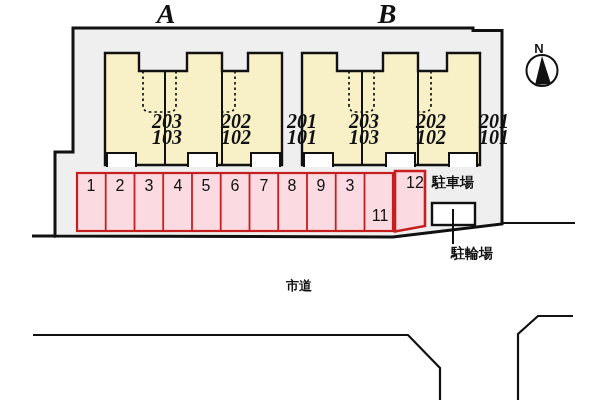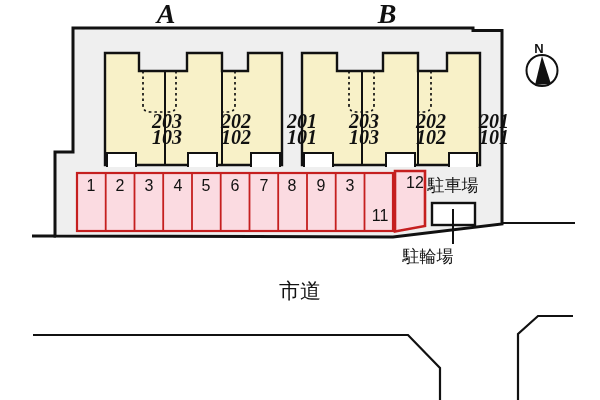--- a/index.html
+++ b/index.html
@@ -12,22 +12,22 @@
   .bldg-label{
     font-family:"Liberation Serif","DejaVu Serif",serif;
     font-style:italic;font-weight:bold;font-size:28px;line-height:28px;width:40px;top:0;
   }
   .unit-lbl{
     font-family:"Liberation Serif","DejaVu Serif",serif;
     font-style:italic;font-weight:bold;font-size:20px;line-height:16px;
     width:44px;top:113px;letter-spacing:0;padding-left:40px;
   }
   .pnum{font-size:16px;line-height:18px;width:24px;top:177px;}
-  .jp{font-size:17px;font-weight:normal;width:52px;}
-  .road-lbl{font-size:21px;font-weight:normal;width:40px;}
+  .jp{font-size:14px;font-weight:bold;width:52px;}
+  .road-lbl{font-size:13px;font-weight:bold;width:40px;}
   .n-lbl{font-size:13px;font-weight:bold;width:16px;}
 </style>
 </head>
 <body>
 
 <div class="stage">
 
   <svg width="600" height="400" viewBox="0 0 600 400">
 
     <path d="M73,28 L473,28 L473,30.5 L502,30.5 L502,224 L393,237 L55,236 L55,152 L73,152 Z" fill="#efefef" stroke="#111111" stroke-width="3"></path>
@@ -111,17 +111,17 @@
   <div class="lbl pnum" style="left:194px;">5</div>
   <div class="lbl pnum" style="left:223px;">6</div>
   <div class="lbl pnum" style="left:252px;">7</div>
   <div class="lbl pnum" style="left:280px;">8</div>
   <div class="lbl pnum" style="left:309px;">9</div>
   <div class="lbl pnum" style="left:338px;">3</div>
   <div class="lbl pnum" style="left:368px;margin-top:30px;">11</div>
   <div class="lbl pnum" style="left:397px;top:174px;margin-left:6px;">12</div>
 
   <div class="lbl jp" style="left:427px;top:174px;">駐車場</div>
-  <div class="lbl jp" style="left:402px;top:245px;">駐輪場</div>
+  <div class="lbl jp" style="left:446px;top:245px;">駐輪場</div>
   <div class="lbl road-lbl" style="left:279px;top:277px;">市道</div>
   <div class="lbl n-lbl" style="left:531px;top:41px;">N</div>
 
 </div>
 
 </body></html>

